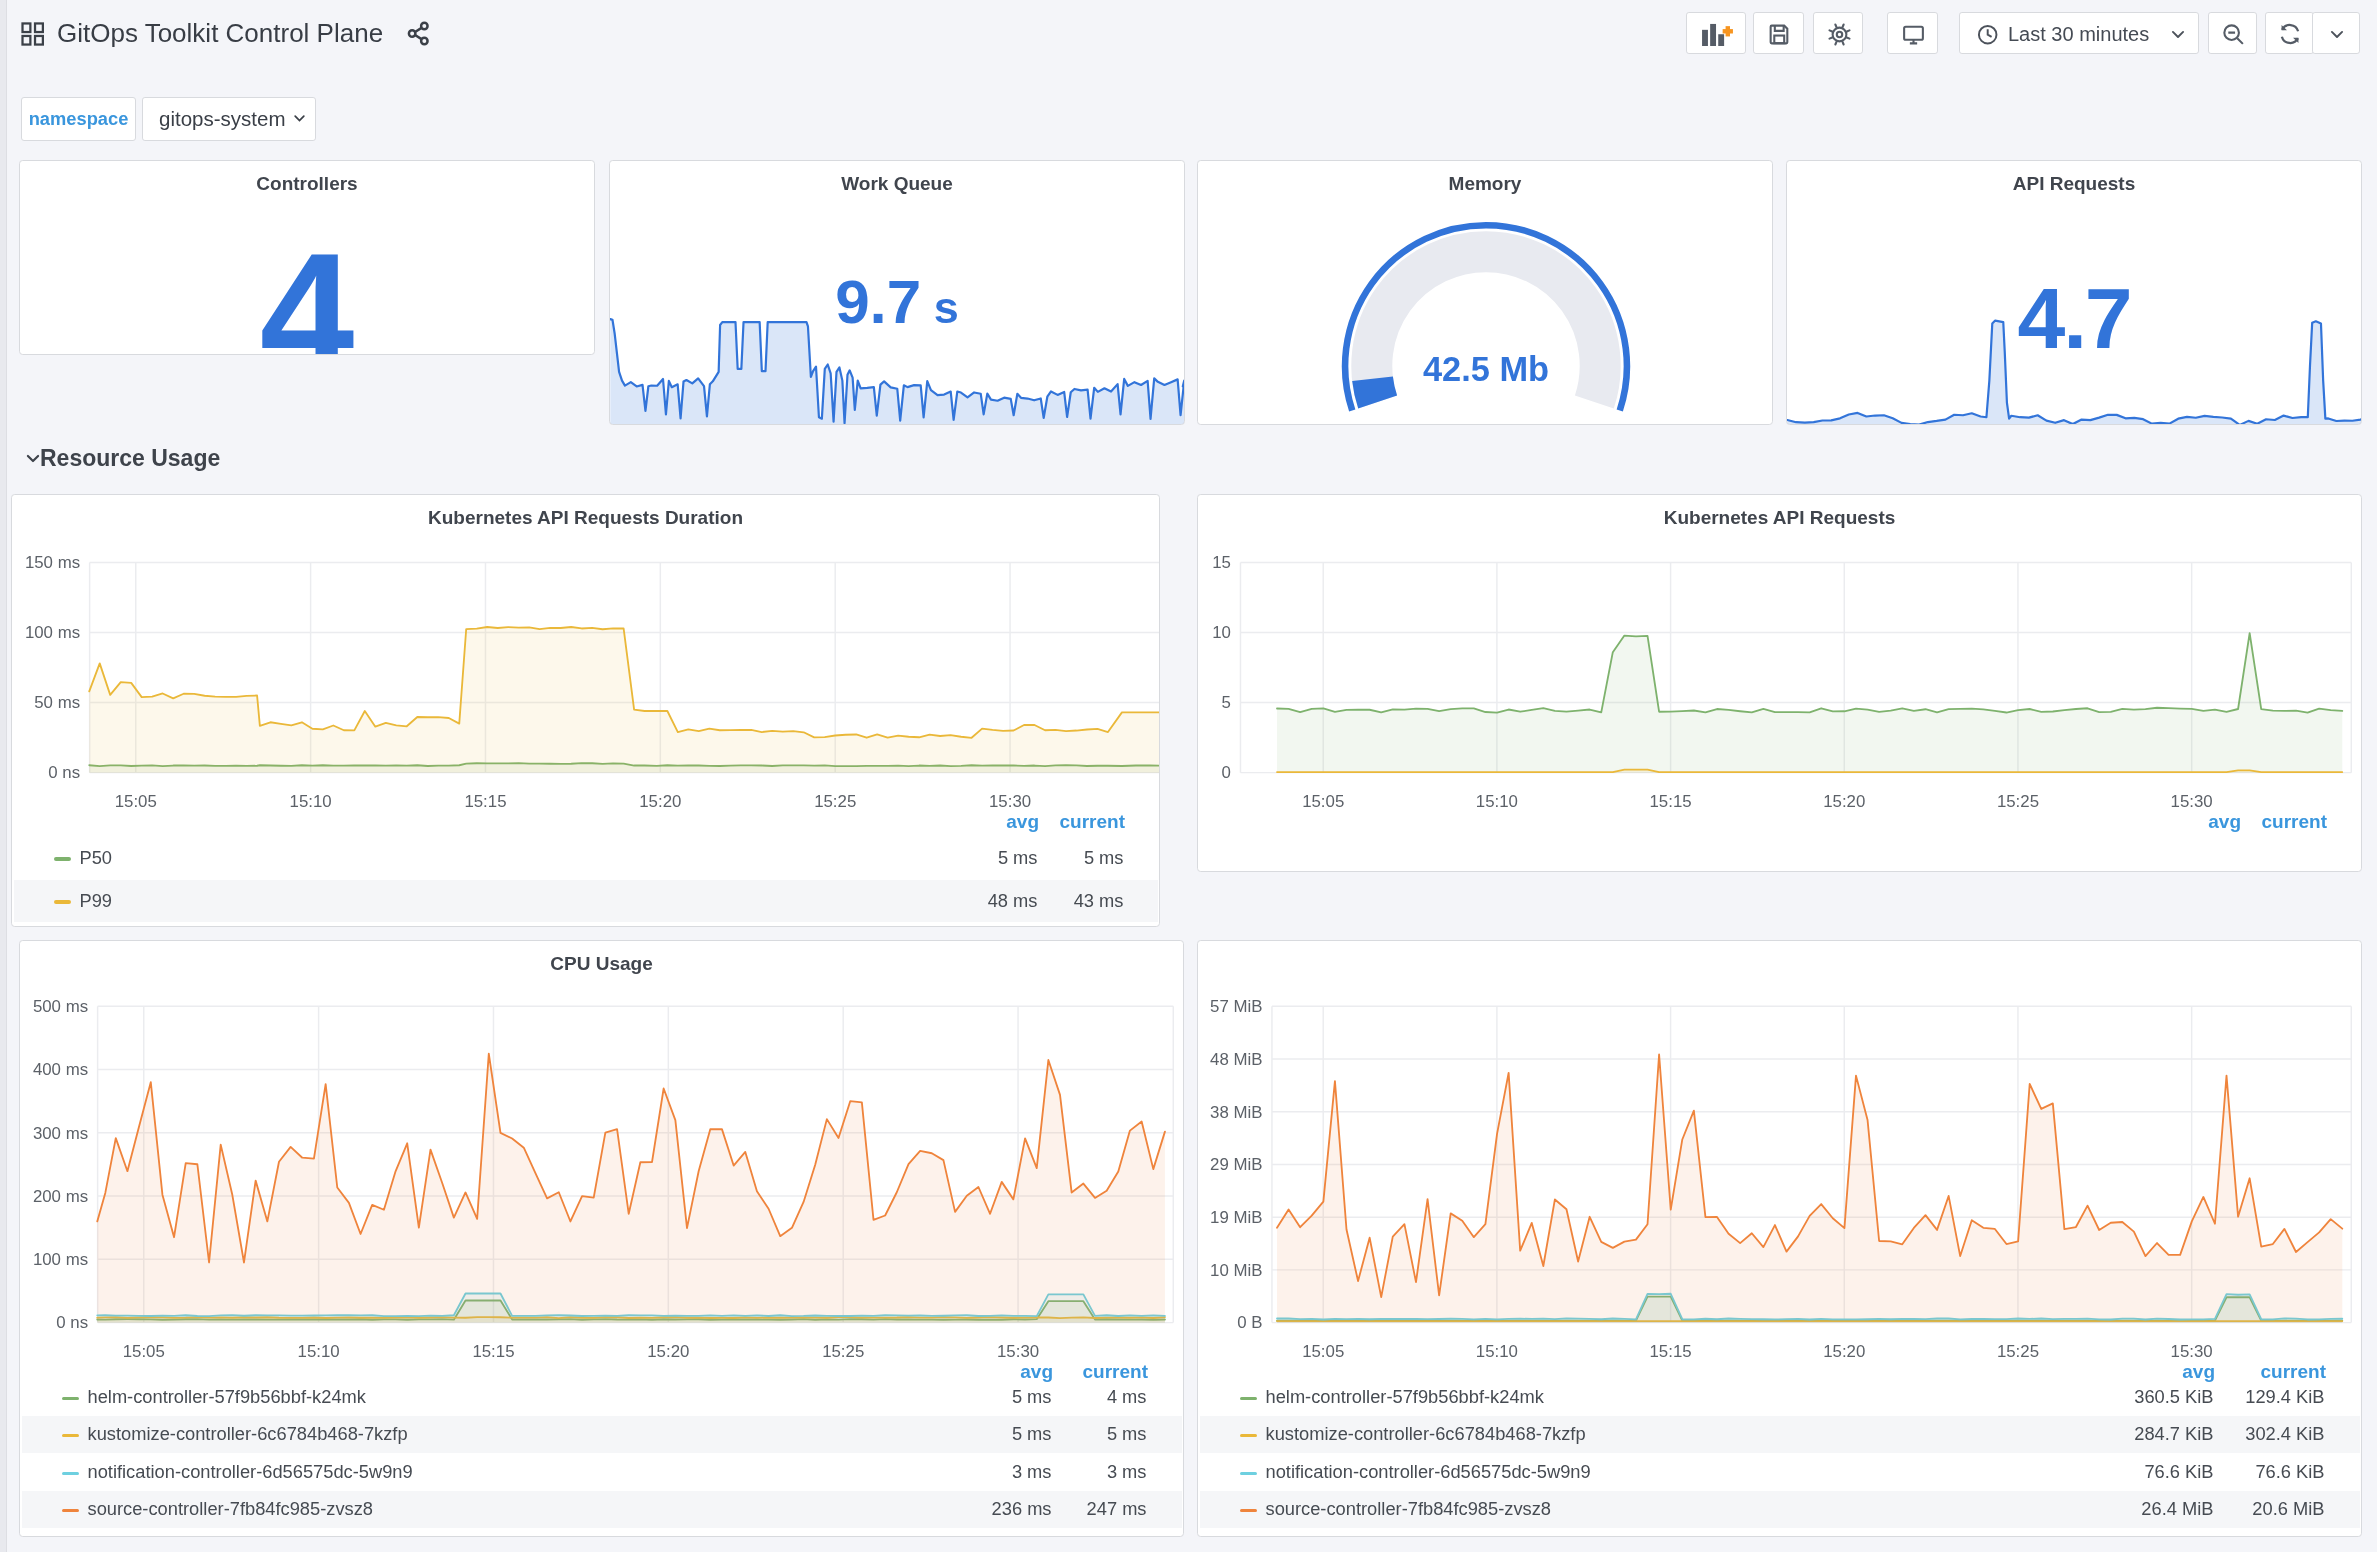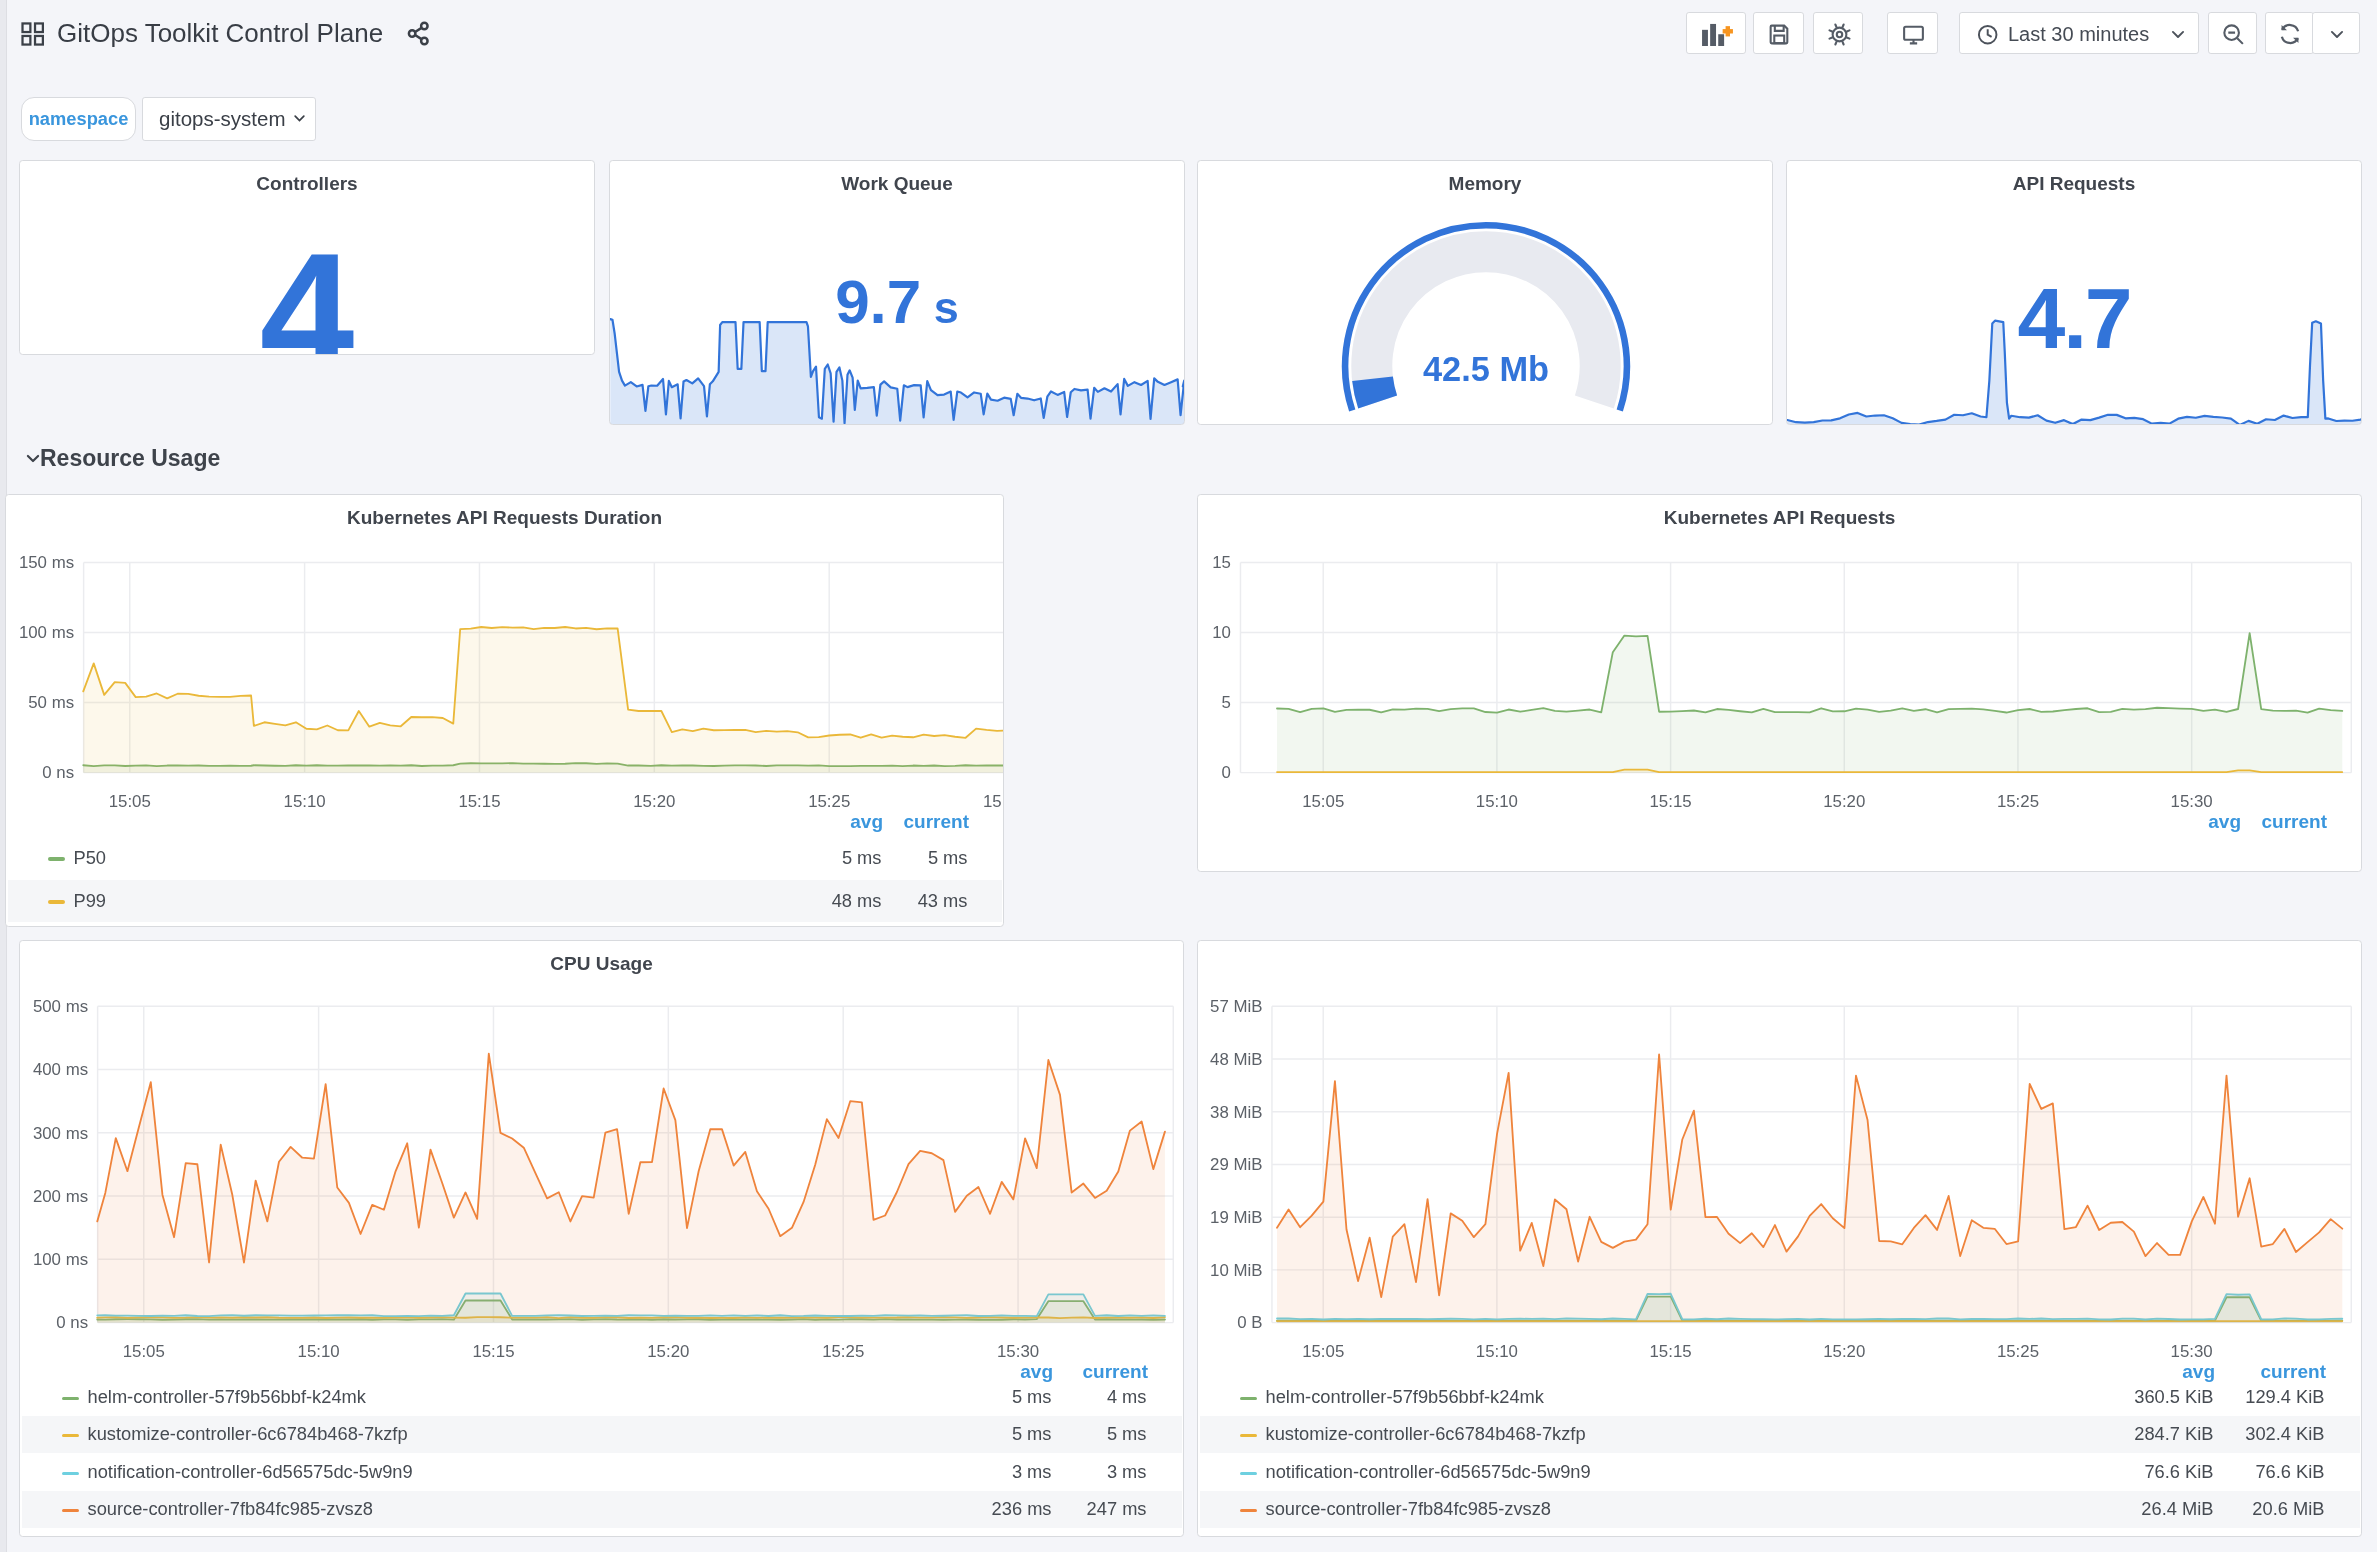--- a/index.html
+++ b/index.html
@@ -105,21 +105,21 @@
 </g>
 <path d="M4.2 3.6v5h5z" fill="#555c66"></path>
       <path d="M19.8 20.4v-5h-5z" fill="#555c66"></path>
 </svg>
   </div>
 <div class="btn" style="left:2312px;top:11.7px;width:48px;height:42px">
 <svg class="abs" style="left:16px;top:16px" width="16" height="11.7" viewBox="0 0 22 16">
 <path d="M4 4l7 7 7-7" fill="none" stroke="#4c525b" stroke-width="2.6" stroke-linecap="round" stroke-linejoin="round"></path>
     </svg>
   </div>
-<div class="abs" style="left:21px;top:97px;width:115px;height:44px;background:#fff;border:1.5px solid #d8dade;border-radius:13px;
+<div class="abs" style="left:21px;top:97px;width:115px;height:44px;background:#fff;border:1.5px solid #d8dade;border-radius:3px;
  font-size:18.3px;font-weight:bold;color:#3a96dd;display:flex;align-items:center;justify-content:center">namespace</div>
 <div class="abs" style="left:142px;top:97px;width:174px;height:44px;background:#fff;border:1.5px solid #d8dade;border-radius:2.9px;
  font-size:20.5px;color:#3a3f47;display:flex;align-items:center;padding-left:16px">gitops-system
 <svg style="margin-left:7.3px" width="13" height="9.5" viewBox="0 0 18 13">
       <path d="M3 3l6 6 6-6" fill="none" stroke="#3a3f47" stroke-width="2.4" stroke-linecap="round"></path>
     </svg>
 </div>
 
 <svg class="abs" style="left:25px;top:453px" width="16" height="11.7" viewBox="0 0 22 16">
 <path d="M4 4l7 7 7-7" fill="none" stroke="#3e434b" stroke-width="3" stroke-linecap="round" stroke-linejoin="round"></path>
@@ -149,21 +149,21 @@
 </svg>
 </div>
 <div class="panel" style="left:1786px;top:160px;width:576px;height:265px">
 <div class="ptitle">API Requests</div>
 <svg class="abs" style="left:0;top:0" width="576" height="265" viewBox="0 0 786 362">
 <path d="M0.0 353.8L12.0 356.8L24.0 357.3L36.0 356.7L48.0 354.5L60.0 354.3L72.0 351.5L84.0 346.3L96.0 344.1L108.0 349.0L120.0 347.7L132.0 347.3L144.0 351.5L156.0 357.7L168.0 359.5L180.0 360.1L192.0 356.6L204.0 355.1L216.0 353.3L228.0 346.6L240.0 347.3L252.0 344.6L264.0 349.0L272.0 350.0L276.0 300.0L280.0 222.0L284.0 218.0L295.0 220.0L297.0 260.0L300.0 330.0L303.0 352.0L306.0 348.0L318.0 350.0L330.0 350.6L342.0 347.3L354.0 354.7L366.0 357.6L378.0 354.0L390.0 359.4L402.0 353.2L414.0 354.0L426.0 350.5L438.0 346.6L450.0 346.8L462.0 351.5L474.0 350.8L486.0 352.7L498.0 358.8L510.0 357.6L522.0 358.7L534.0 352.0L546.0 349.5L558.0 350.7L570.0 348.1L582.0 349.5L594.0 350.4L606.0 351.9L618.0 360.5L630.0 355.0L642.0 358.9L654.0 352.8L666.0 353.8L678.0 347.8L690.0 351.1L702.0 350.0L711.0 350.0L714.0 280.0L717.0 221.0L722.0 219.0L729.0 222.0L732.0 300.0L735.0 352.0L739.0 351.7L750.0 355.2L761.0 354.7L772.0 354.8L783.0 353.2L786.0 352.0L786.0 362L0.0 362Z" fill="#3274d9" fill-opacity="0.18" stroke="none"></path>
       <path d="M0.0 353.8L12.0 356.8L24.0 357.3L36.0 356.7L48.0 354.5L60.0 354.3L72.0 351.5L84.0 346.3L96.0 344.1L108.0 349.0L120.0 347.7L132.0 347.3L144.0 351.5L156.0 357.7L168.0 359.5L180.0 360.1L192.0 356.6L204.0 355.1L216.0 353.3L228.0 346.6L240.0 347.3L252.0 344.6L264.0 349.0L272.0 350.0L276.0 300.0L280.0 222.0L284.0 218.0L295.0 220.0L297.0 260.0L300.0 330.0L303.0 352.0L306.0 348.0L318.0 350.0L330.0 350.6L342.0 347.3L354.0 354.7L366.0 357.6L378.0 354.0L390.0 359.4L402.0 353.2L414.0 354.0L426.0 350.5L438.0 346.6L450.0 346.8L462.0 351.5L474.0 350.8L486.0 352.7L498.0 358.8L510.0 357.6L522.0 358.7L534.0 352.0L546.0 349.5L558.0 350.7L570.0 348.1L582.0 349.5L594.0 350.4L606.0 351.9L618.0 360.5L630.0 355.0L642.0 358.9L654.0 352.8L666.0 353.8L678.0 347.8L690.0 351.1L702.0 350.0L711.0 350.0L714.0 280.0L717.0 221.0L722.0 219.0L729.0 222.0L732.0 300.0L735.0 352.0L739.0 351.7L750.0 355.2L761.0 354.7L772.0 354.8L783.0 353.2L786.0 352.0" fill="none" stroke="#3274d9" stroke-width="3" stroke-linejoin="round" stroke-linecap="round"></path>
 </svg>
 <div class="abs" style="left:0;right:0;top:108px;text-align:center;color:#3274d9;font-weight:bold;font-size:86px;letter-spacing:-2.2px">4.7</div>
 </div>
-<div class="panel" style="left:5px;top:494px;width:999px;height:433px">
+<div class="panel" style="left:11px;top:494px;width:1149px;height:433px">
     <div class="ptitle">Kubernetes API Requests Duration</div>
     <svg class="abs" style="left:0;top:0" width="1165" height="433" viewBox="0 0 1591 591">
       <line x1="106" y1="92" x2="1575" y2="92" stroke="#ebecef" stroke-width="2"></line>
       <line x1="106" y1="187.7" x2="1575" y2="187.7" stroke="#ebecef" stroke-width="2"></line>
       <line x1="106" y1="283.3" x2="1575" y2="283.3" stroke="#ebecef" stroke-width="2"></line>
       <line x1="106" y1="379" x2="1575" y2="379" stroke="#ebecef" stroke-width="2"></line>
       <line x1="169" y1="92" x2="169" y2="379" stroke="#ebecef" stroke-width="2"></line>
       <line x1="407.8" y1="92" x2="407.8" y2="379" stroke="#ebecef" stroke-width="2"></line>
       <line x1="646.6" y1="92" x2="646.6" y2="379" stroke="#ebecef" stroke-width="2"></line>
       <line x1="885.4" y1="92" x2="885.4" y2="379" stroke="#ebecef" stroke-width="2"></line>

